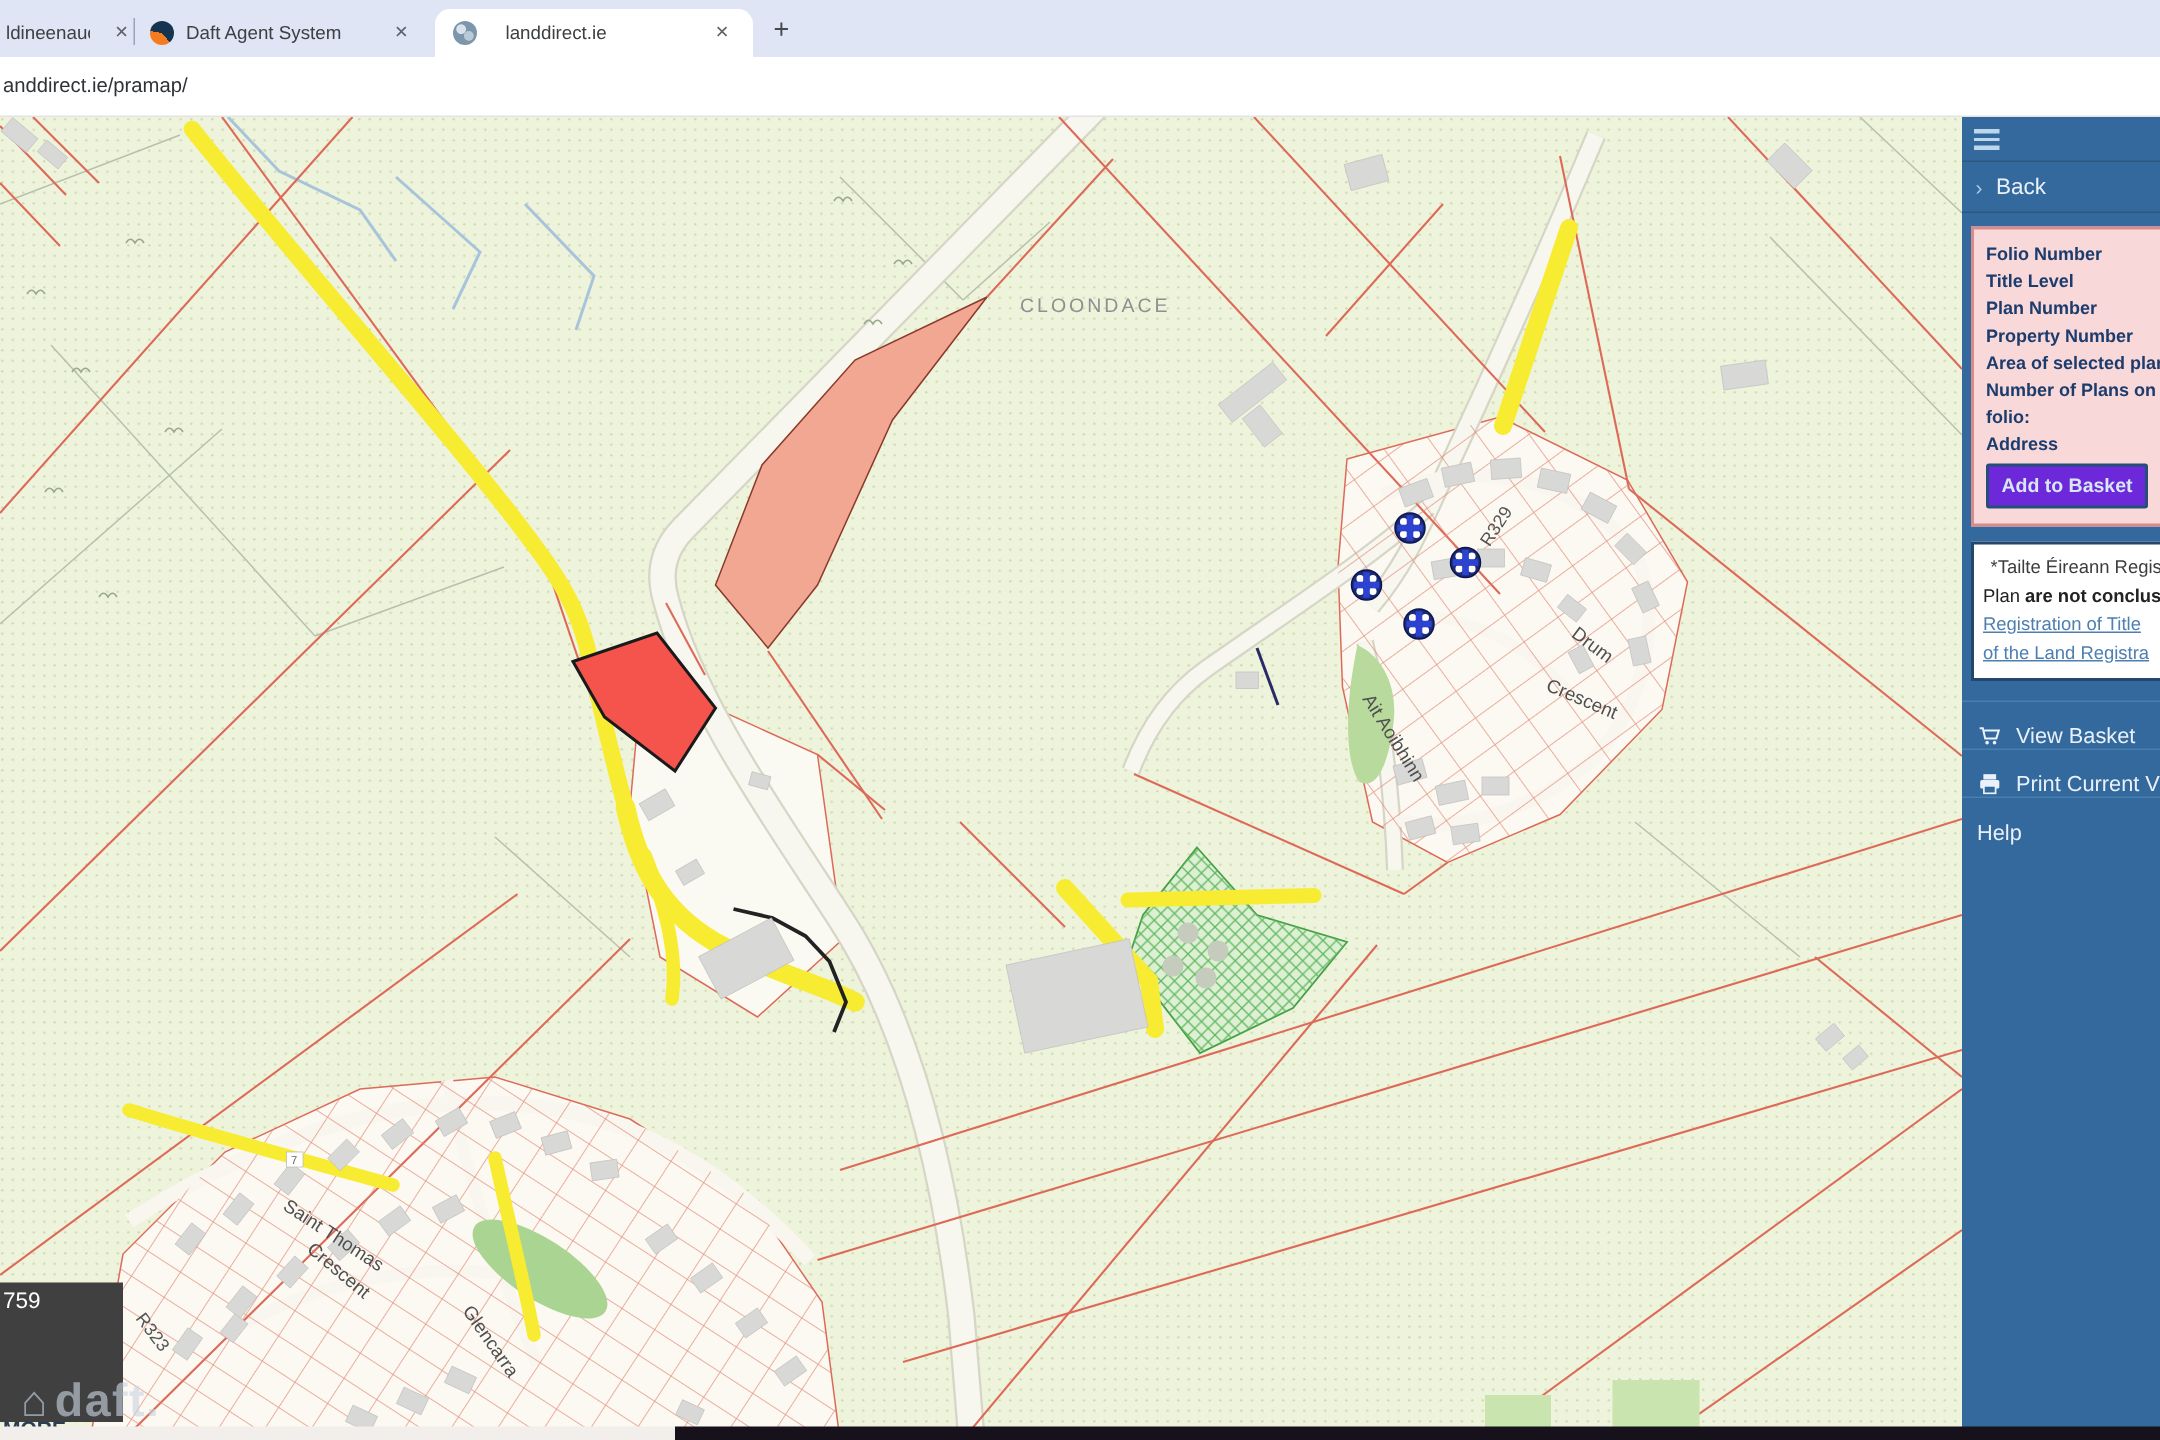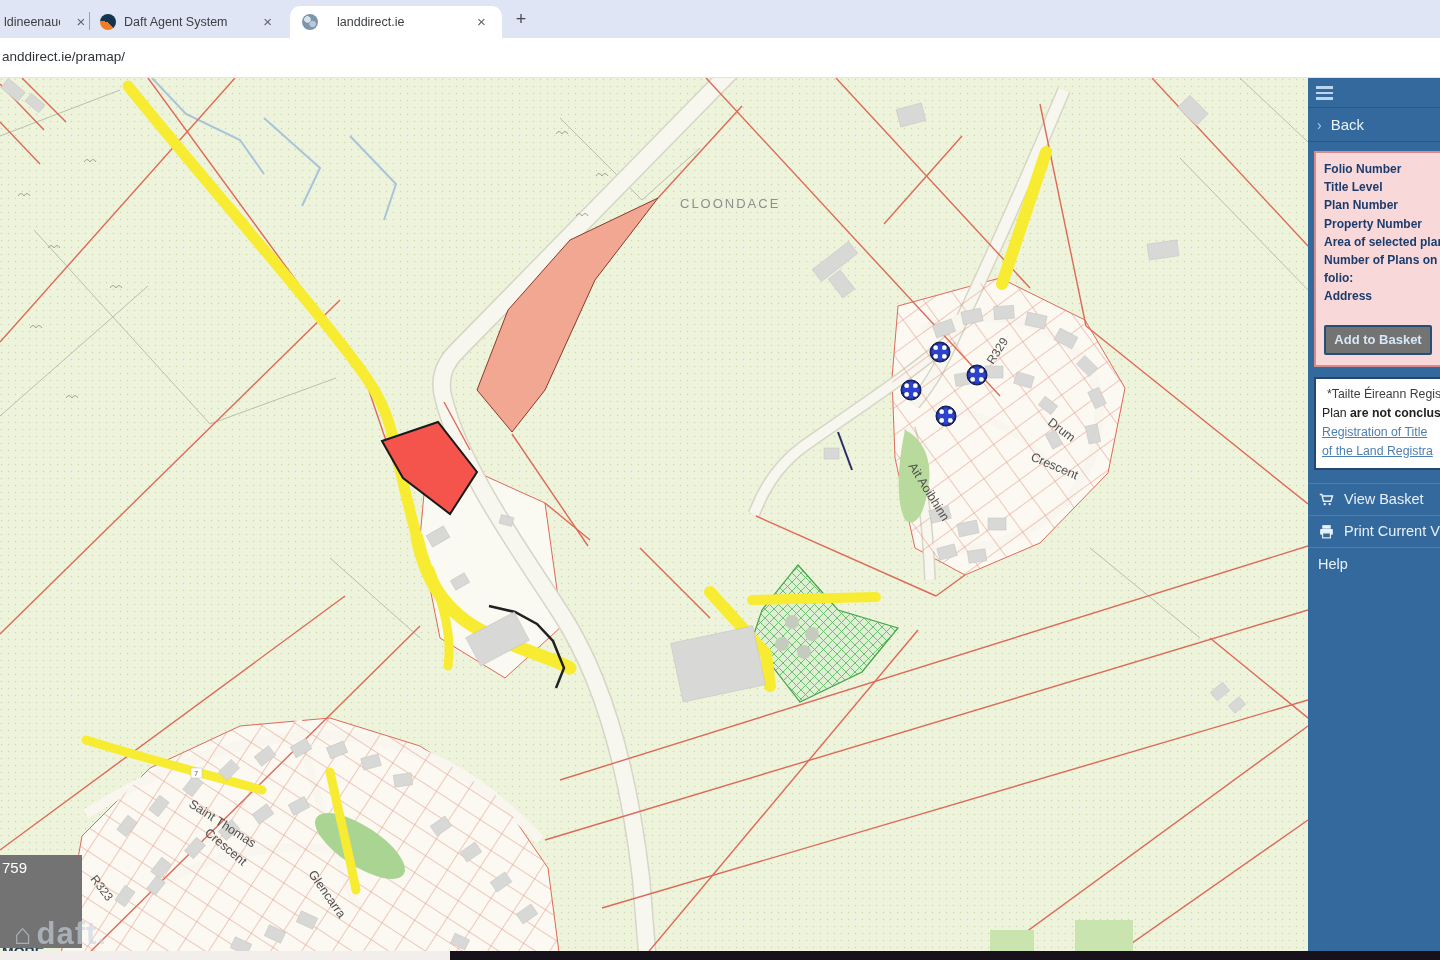--- a/index.html
+++ b/index.html
@@ -27,40 +27,40 @@
   #dl-icon { left:1400px; }
   #profile-cut { position:absolute; left:1431px; top:46px; width:24px; height:24px; border:2.5px solid #8a8f98; border-radius:50%; }
 
   
   #maparea { position:absolute; left:0; top:78px; width:1308px; height:882px; overflow:hidden; background:#eef3dc; }
   #map { position:absolute; left:0; top:0; }
   .mlab { font-size:12.5px; fill:#4f4f4f; }
   .town { font-size:13px; fill:#8f8f8f; letter-spacing:2px; }
   .townb { font-size:14px; font-weight:bold; fill:#2c3c58; }
   .rlab { font-size:12px; fill:#555; }
-  #wm-box { position:absolute; left:0; top:777px; width:82px; height:93px; background:#737373; z-index:5; }
+  #wm-box { position:absolute; left:0; top:777px; width:82px; height:93px; background:#404040; z-index:5; }
   #wm-num { position:absolute; left:2px; top:4px; color:#fff; font-size:15px; }
   #wm-brand { position:absolute; left:14px; top:838px; z-index:6; color:rgba(200,212,224,0.62); font-size:31px; font-weight:bold; white-space:nowrap; letter-spacing:1px;text-align:right; }
   #wm-brand .house { font-size:29px; margin-right:4px; }
 
   
   #sidebar { position:absolute; left:1308px; top:78px; width:132px; height:882px; background:#34699e; color:#eaf2f9; overflow:hidden; }
   #sb-header { height:30px; border-bottom:1px solid #2a587f; padding:8px 0 0 8px; }
   .hambar { display:block; width:17px; height:2.5px; background:#bcd6ec; margin-bottom:3px; }
   #sb-back { height:34px; display:flex; align-items:center; padding-left:9px; font-size:15px; cursor:pointer; border-bottom:1px solid #2a587f; }
   #sb-back .chev { color:#a9cce6; margin-right:9px; font-size:14px; }
   #folio-panel { margin:9px 0 0 6px; width:158px; background:#f8d8d8; border:2px solid #d98b8b; padding:7px 0 10px 8px; }
   .frow { color:#1c3c6e; font-weight:bold; font-size:12px; line-height:18.2px; width:142px; }
-  #add-basket { display:block; margin-top:19px; width:108px; height:30px; background:#737373; border:2px solid #254f79; border-radius:2px; color:#d7e7f6; font-size:13px; font-weight:600; font-family:"Liberation Sans",sans-serif; cursor:pointer; }
+  #add-basket { display:block; margin-top:3px; width:108px; height:30px; background:#6d28d9; border:2px solid #254f79; border-radius:2px; color:#d7e7f6; font-size:13px; font-weight:600; font-family:"Liberation Sans",sans-serif; cursor:pointer; }
   #disclaimer { margin:10px 0 0 6px; width:165px; background:#fff; border:2px solid #24476e; padding:6px 0 7px 6px; font-size:12.3px; line-height:19px; color:#3d3d3d; }
   #disclaimer .d1 { padding-left:5px; white-space:nowrap; }
   #disclaimer .d2 { color:#222; white-space:nowrap; }
   .dlink { display:block; color:#4d7fb0; text-decoration:underline; cursor:pointer; white-space:nowrap; }
   #sb-menu { margin-top:13px; border-top:1px solid #477fae; }
-  .sb-item { height:32px; display:flex; align-items:center; padding-left:10px; font-size:14.5px; color:#e9f1f8; border-bottom:1px solid #477fae; cursor:pointer; white-space:nowrap; }
+  .sb-item { height:32px; display:flex; align-items:flex-end; padding-left:10px; font-size:14.5px; color:#e9f1f8; border-bottom:1px solid #477fae; cursor:pointer; white-space:nowrap; }
   .sb-item svg { margin-right:9px; flex:0 0 17px; }
   .sb-item.noicon { border-bottom:none; }
 
   
   #strip-light { position:absolute; left:0; top:951px; width:450px; height:9px; background:#f1eeec; z-index:40; }
   #strip-dark { position:absolute; left:450px; top:951px; width:990px; height:9px; background:#16111b; z-index:40; }
 </style>
 </head>
 <body>
 

